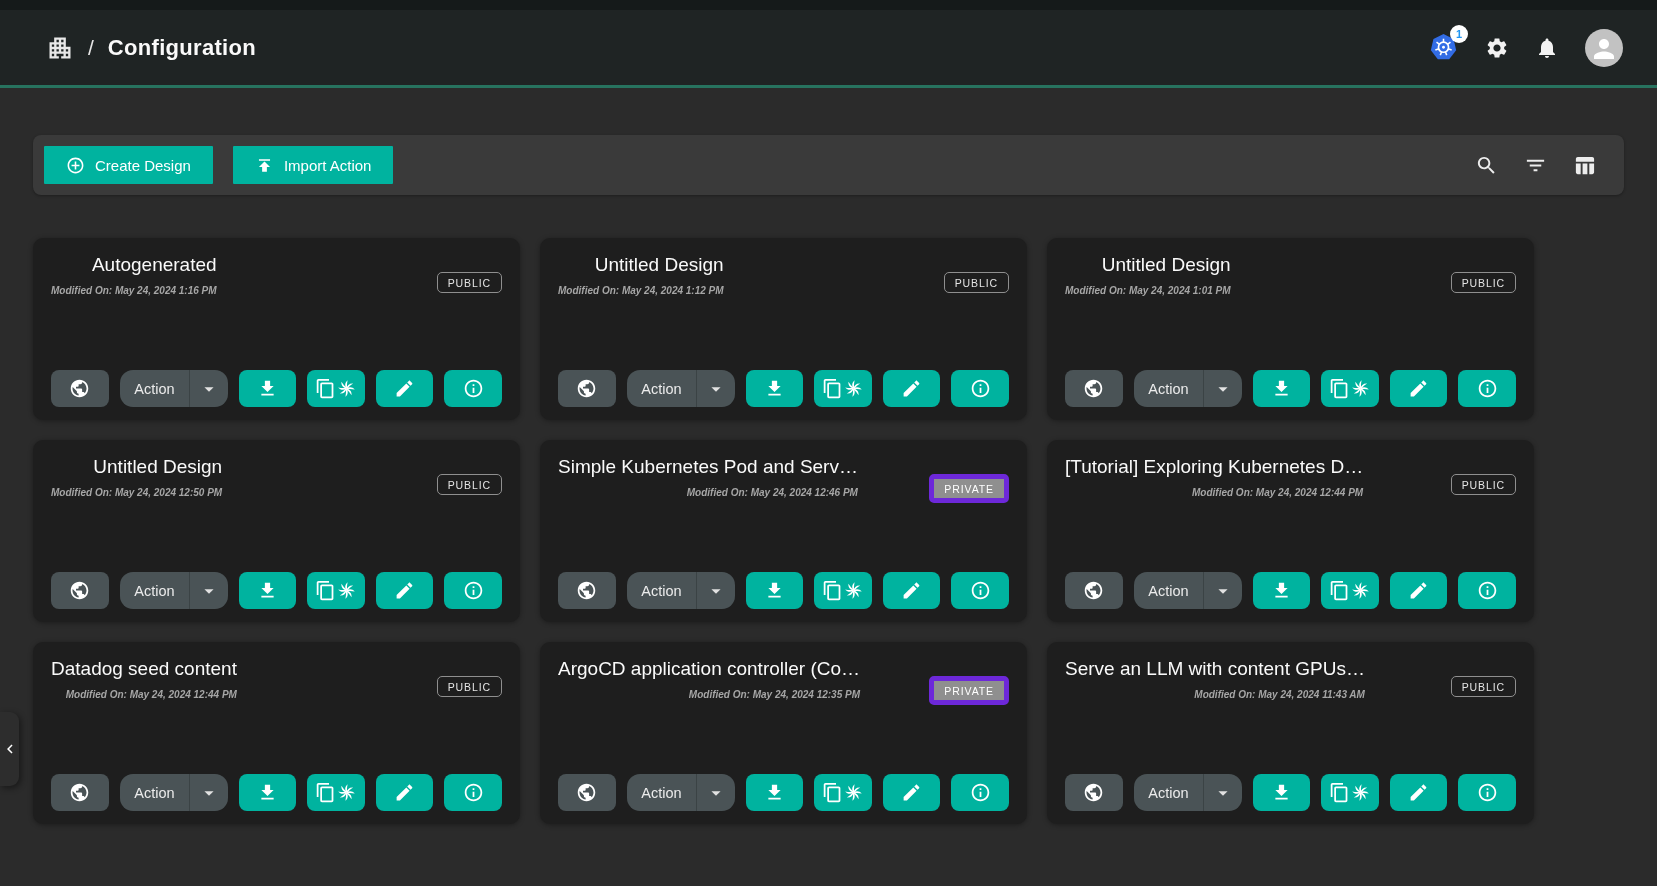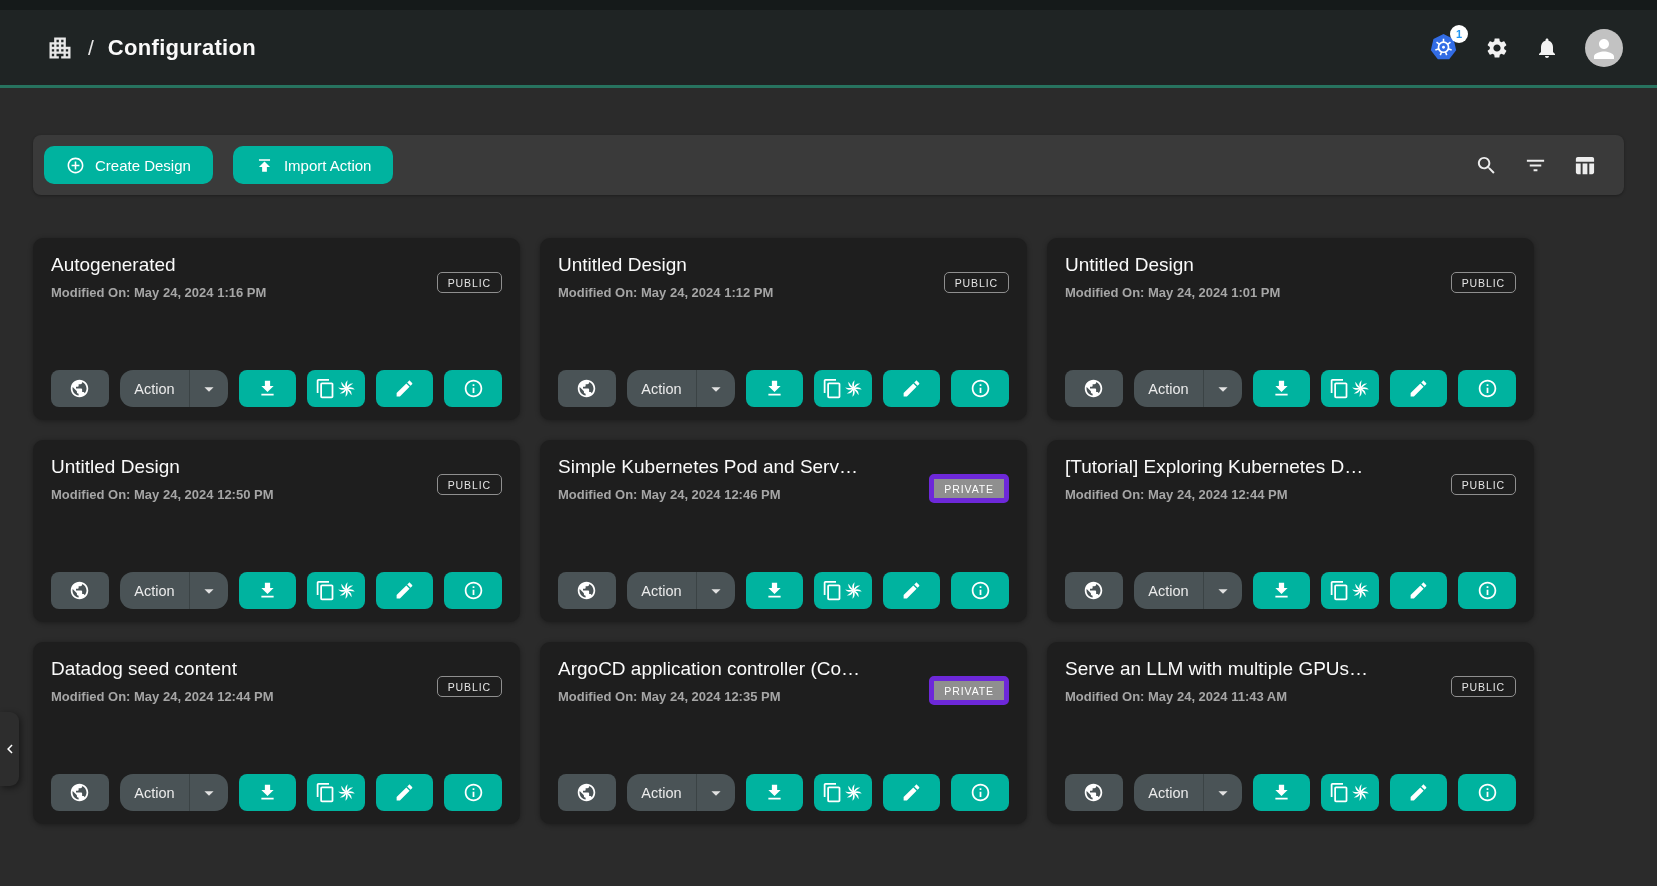--- a/index.html
+++ b/index.html
@@ -42,46 +42,46 @@
   .avatar svg { width:30px; height:30px; fill:#ffffff; margin-top:3px; }
 
   
   main { padding:47px 33px 0 33px; }
   .toolbar {
     height:60px; background:#3a3a3a; border-radius:8px;
     display:flex; align-items:center; padding:0 28px 0 11px;
     box-shadow:0 1px 3px rgba(0,0,0,.3);
   }
   .tbtn {
-    height:38px; border:none; border-radius:10px;
+    height:38px; border:none; border-radius:1px;
     background:#00b39f; color:#ffffff;
     font-family:inherit; font-size:15px; font-weight:400;
     display:inline-flex; align-items:center; gap:10px;
     padding:0 22px; cursor:pointer; margin-right:20px;
   }
   .tbtn svg { width:19px; height:19px; fill:#ffffff; }
   .toolbar-right { margin-left:auto; display:flex; align-items:center; gap:26px; }
   .toolbar-right .tool-icon { cursor:pointer; }
   .toolbar-right .tool-icon svg { width:23px; height:23px; fill:#ededed; display:block; }
 
   
   .grid { margin-top:43px; display:flex; flex-wrap:wrap; gap:20px; }
   .card {
     width:487px; height:182px; background:#1e1e1e; border-radius:10px;
     padding:16px 18px 13px 18px;
     display:flex; flex-direction:column; justify-content:space-between;
     box-shadow:0 1px 5px rgba(0,0,0,.35);
   }
-  .card-head { display:flex; justify-content:space-between; align-items:flex-start; }
+  .card-head { display:flex; justify-content:space-between; align-items:flex-start;text-align:right; }
   .card-title {
     font-size:19px; font-weight:500; color:#fafafa;
     max-width:360px; white-space:nowrap; overflow:hidden; text-overflow:ellipsis;
   }
   .card-modified {
-    margin-top:9px; font-size:13px; font-weight:600; color:#a6a6a6;
+    margin-top:9px; font-size:10px; font-style:italic; font-weight:600; color:#a6a6a6;
   }
   .vis-badge {
     margin-top:18px; padding:4px 10px 3px 10px; border-radius:5px;
     font-size:10.5px; letter-spacing:.9px; font-weight:500; flex:0 0 auto;
   }
   .vis-badge.public { border:1px solid #8f8f8f; color:#e4e4e4; background:transparent; }
   .vis-badge.private { border:5px solid #6d28d9; color:#ffffff; background:#8f8f8f; }
 
   .card-actions { display:flex; gap:11px; align-items:center; }
   .btn {
@@ -649,21 +649,21 @@
         <svg viewBox="0 0 24 24">
               <path d="M11 17h2v-6h-2v6zm1-15C6.48 2 2 6.48 2 12s4.48 10 10 10 10-4.48 10-10S17.52 2 12 2zm0 18c-4.41 0-8-3.59-8-8s3.59-8 8-8 8 3.59 8 8-3.59 8-8 8zM11 9h2V7h-2v2z"></path>
             </svg>
       </button>
     </div>
   </div>
 
   <div class="card">
     <div class="card-head">
       <div>
-        <div class="card-title">Serve an LLM with multiple GPUs…</div>
+        <div class="card-title">Serve an LLM with content GPUs…</div>
         <div class="card-modified">Modified On: May 24, 2024 11:43 AM</div>
       </div>
       <span class="vis-badge public">PUBLIC</span>
     </div>
     <div class="card-actions">
       <button class="btn grey">
         <svg viewBox="0 0 24 24">
               <path d="M12 2C6.48 2 2 6.48 2 12s4.48 10 10 10 10-4.48 10-10S17.52 2 12 2zm-1 17.93c-3.95-.49-7-3.85-7-7.93 0-.62.08-1.21.21-1.79L9 15v1c0 1.1.9 2 2 2v1.93zm6.9-2.54c-.26-.81-1-1.39-1.9-1.39h-1v-3c0-.55-.45-1-1-1H8v-2h2c.55 0 1-.45 1-1V7h2c1.1 0 2-.9 2-2v-.41c2.93 1.19 5 4.06 5 7.41 0 2.08-.8 3.97-2.1 5.39z"></path>
             </svg>
       </button>

